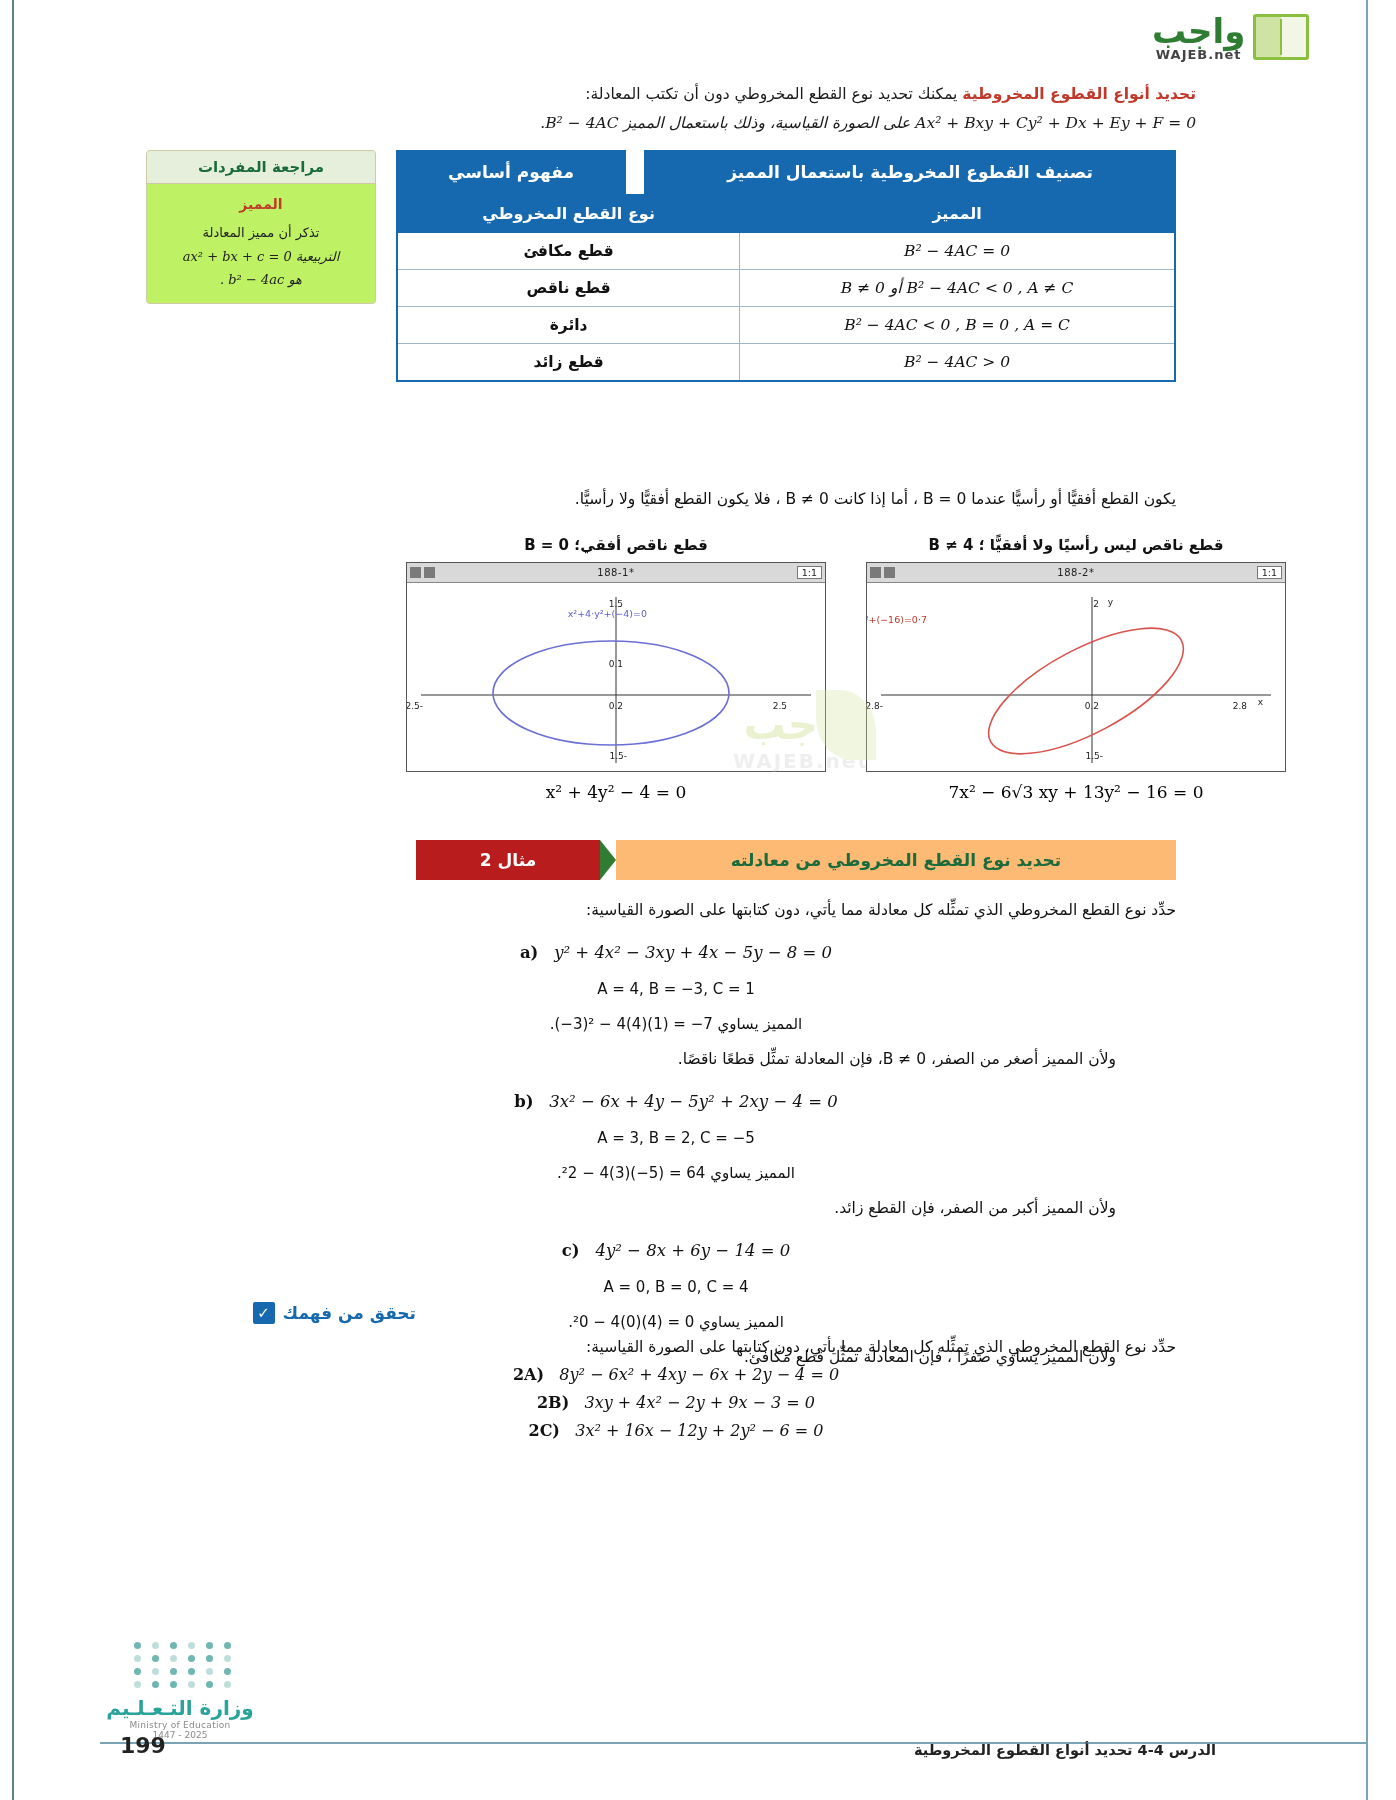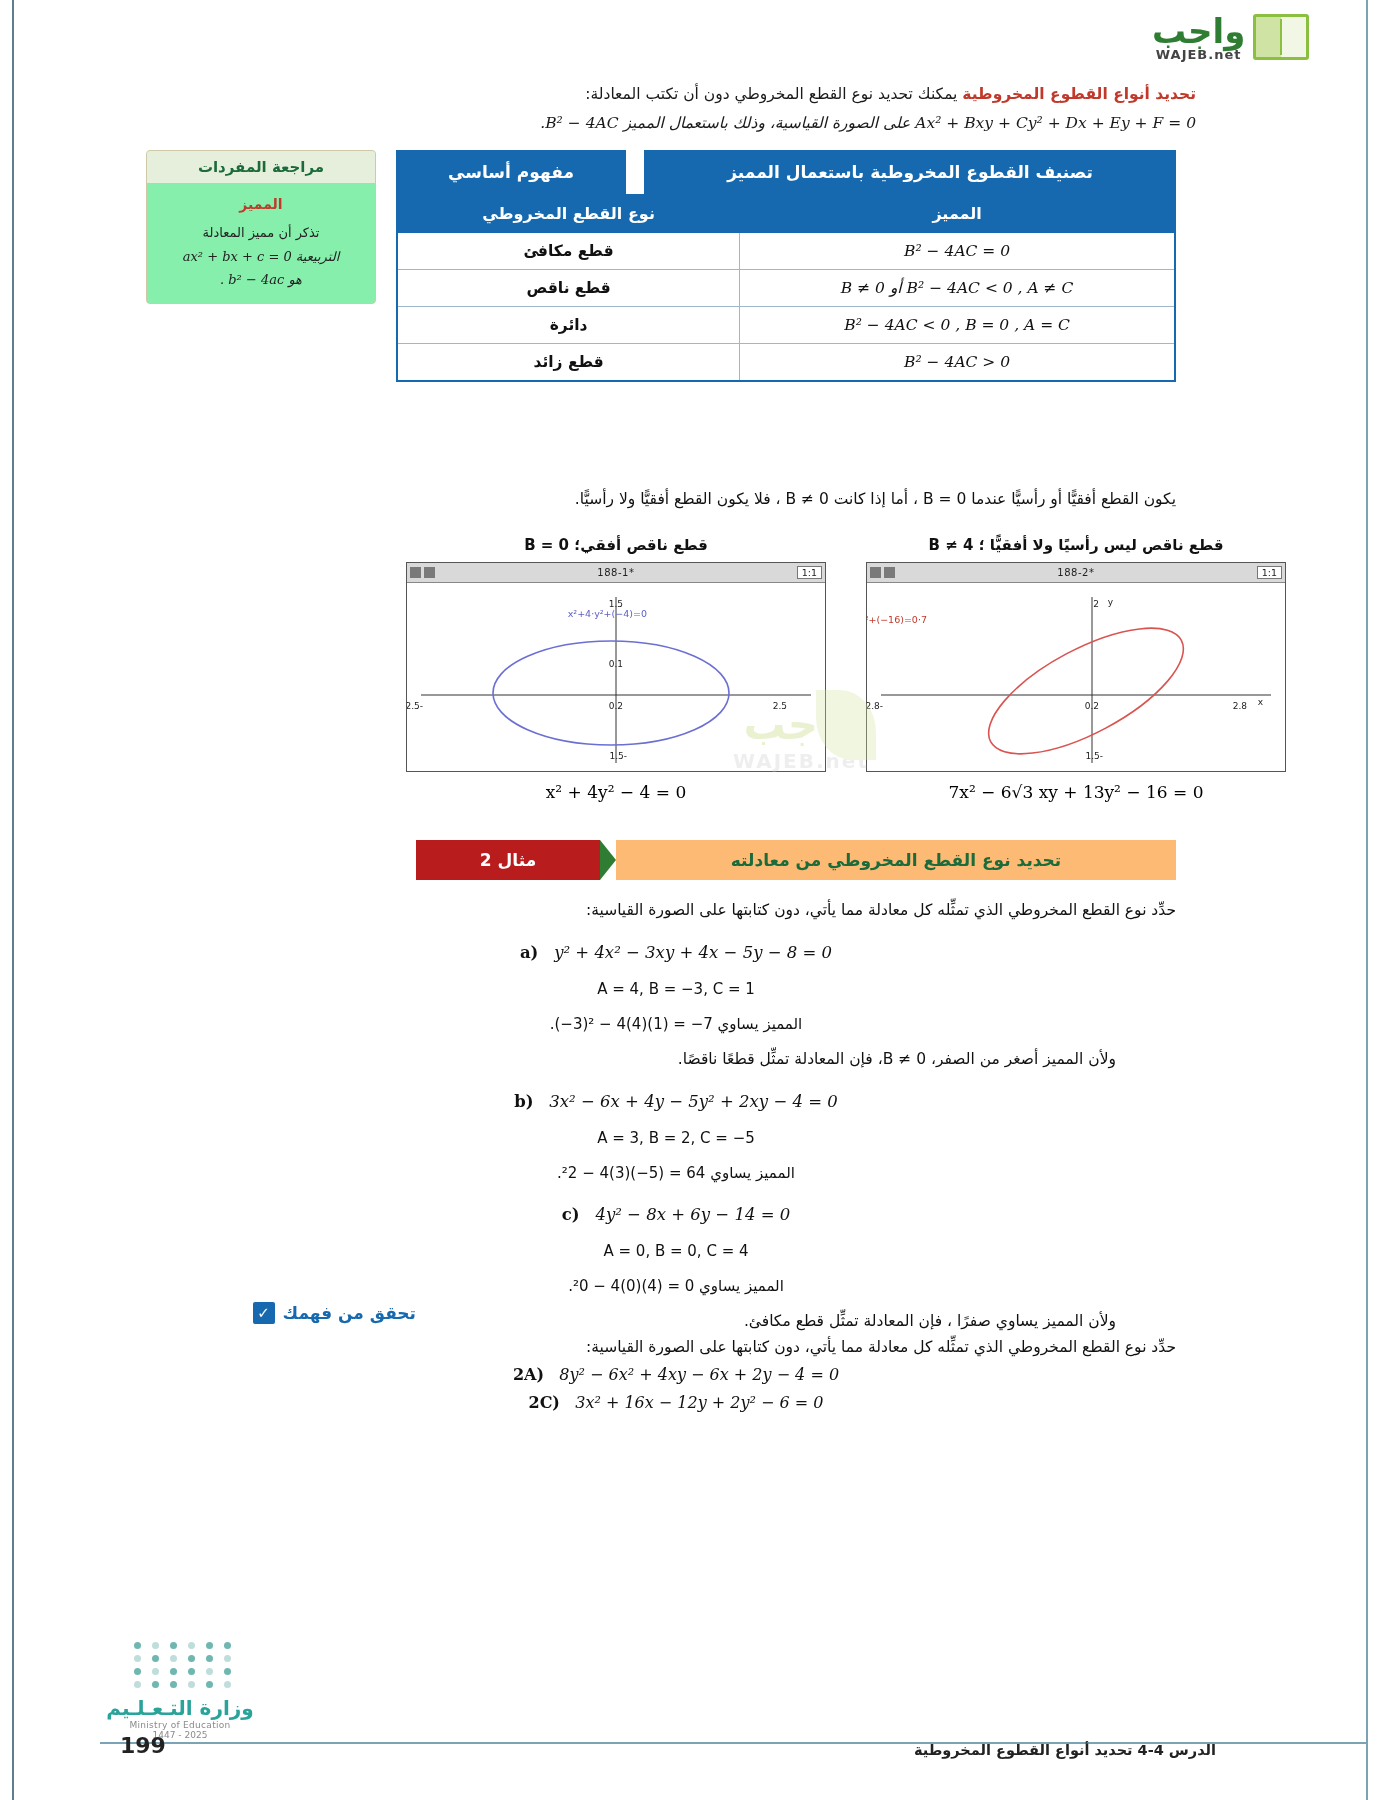--- a/index.html
+++ b/index.html
@@ -90,21 +90,21 @@
     border:1px solid #9fb7cc; padding:9px 24px; font-size:15.5px;
     text-align:center; color:#111;
   }
   table.concept thead th {
     background:#1669ae; color:#fff; font-weight:bold; font-size:16px; border-color:#1669ae;
   }
   table.concept td.type { font-weight:bold; }
   
   .vocab {
     position:absolute; top:150px; right:1020px; width:230px;
-    border:1px solid #cfc9a8; background:#86efac; border-radius:4px;
+    border:1px solid #cfc9a8; background:#bef264; border-radius:4px;
     overflow:hidden;
   }
   .vocab-title {
     background:#e6efdc; color:#1c6b3a; font-weight:bold; font-size:15px;
     text-align:center; padding:7px 4px; border-bottom:1px solid #cfc9a8;
   }
   .vocab-body { padding:8px 10px 12px; text-align:center; font-size:13px; color:#222; line-height:1.8; }
   .vocab-word { color:#c0392b; font-weight:bold; font-size:14px; display:block; margin-bottom:4px; }
 
   
@@ -368,20 +368,21 @@
     <div class="step">المميز يساوي 7− = (1)(4)4 − ²(3−).</div>
     <div class="indent">ولأن المميز أصغر من الصفر، B ≠ 0، فإن المعادلة تمثِّل قطعًا ناقصًا.</div>
 
     <div class="eq-line">
       <span class="eq-label">b)</span>
       &nbsp;
       <span class="math">3x² − 6x + 4y − 5y² + 2xy − 4 = 0</span>
     </div>
     <div class="step">A = 3, B = 2, C = −5</div>
     <div class="step">المميز يساوي 64 = (5−)(3)4 − ²2.</div>
+    <div class="indent">ولأن المميز أكبر من الصفر، فإن القطع زائد.</div>
 
     <div class="eq-line">
       <span class="eq-label">c)</span>
       &nbsp;
       <span class="math">4y² − 8x + 6y − 14 = 0</span>
     </div>
     <div class="step">A = 0, B = 0, C = 4</div>
     <div class="step">المميز يساوي 0 = (4)(0)4 − ²0.</div>
     <div class="indent">ولأن المميز يساوي صفرًا ، فإن المعادلة تمثِّل قطع مكافئ.</div>
   </div>
@@ -391,20 +392,25 @@
     <div class="check-icon">✓</div>
   </div>
   <div class="check-body">
     <div>حدِّد نوع القطع المخروطي الذي تمثِّله كل معادلة مما يأتي، دون كتابتها على الصورة القياسية:</div>
     <div class="check-eq">
       <span class="eq-label">2A)</span>
       &nbsp;
       <span class="math">8y² − 6x² + 4xy − 6x + 2y − 4 = 0</span>
     </div>
     <div class="check-eq">
+      <span class="eq-label">2B)</span>
+      &nbsp;
+      <span class="math">3xy + 4x² − 2y + 9x − 3 = 0</span>
+    </div>
+    <div class="check-eq">
       <span class="eq-label">2C)</span>
       &nbsp;
       <span class="math">3x² + 16x − 12y + 2y² − 6 = 0</span>
     </div>
   </div>
 
   <div class="moe">
     <div class="moe-dots">
       <i></i>
         <i></i>

